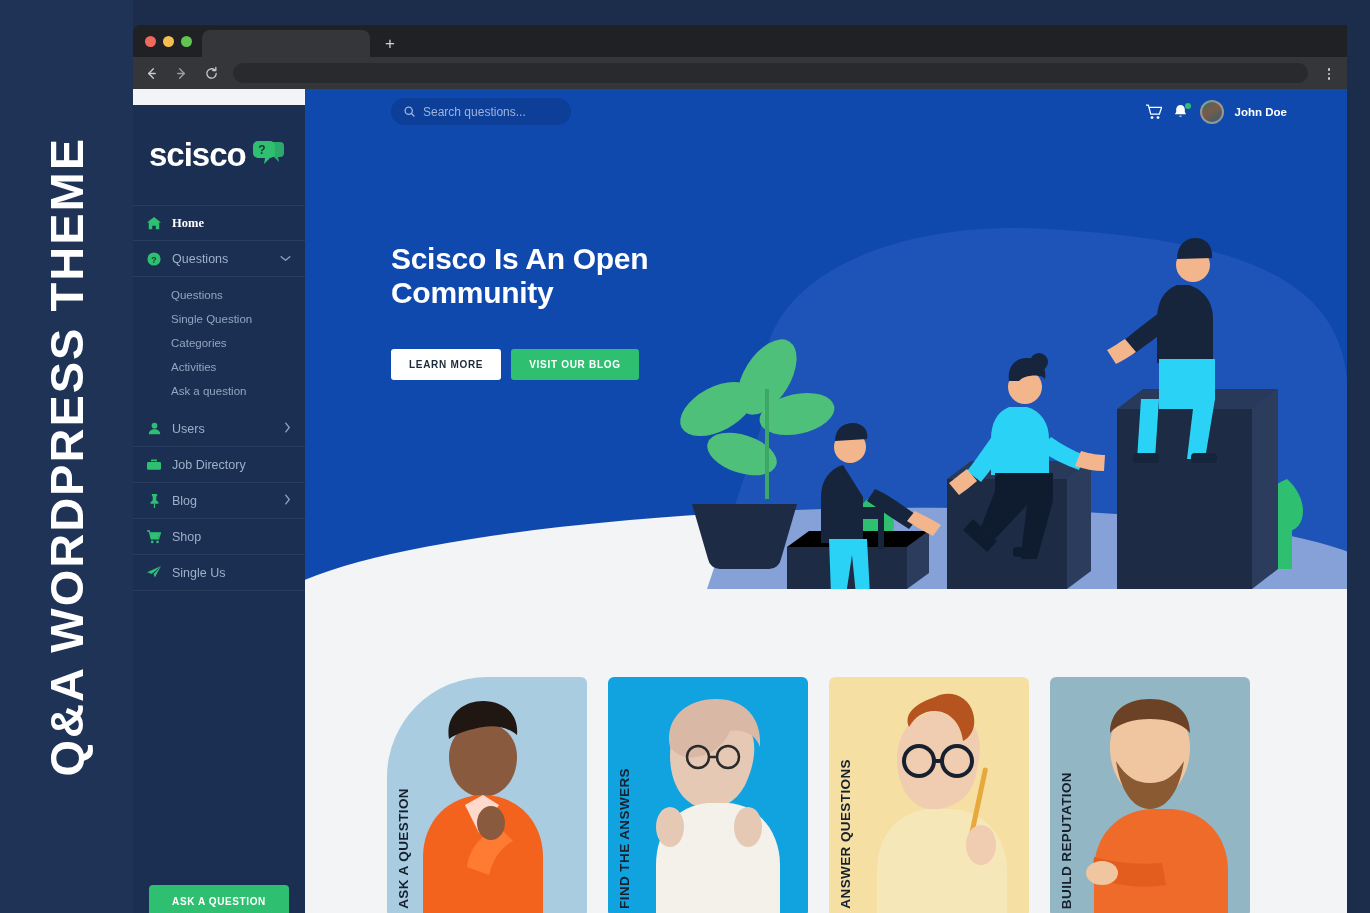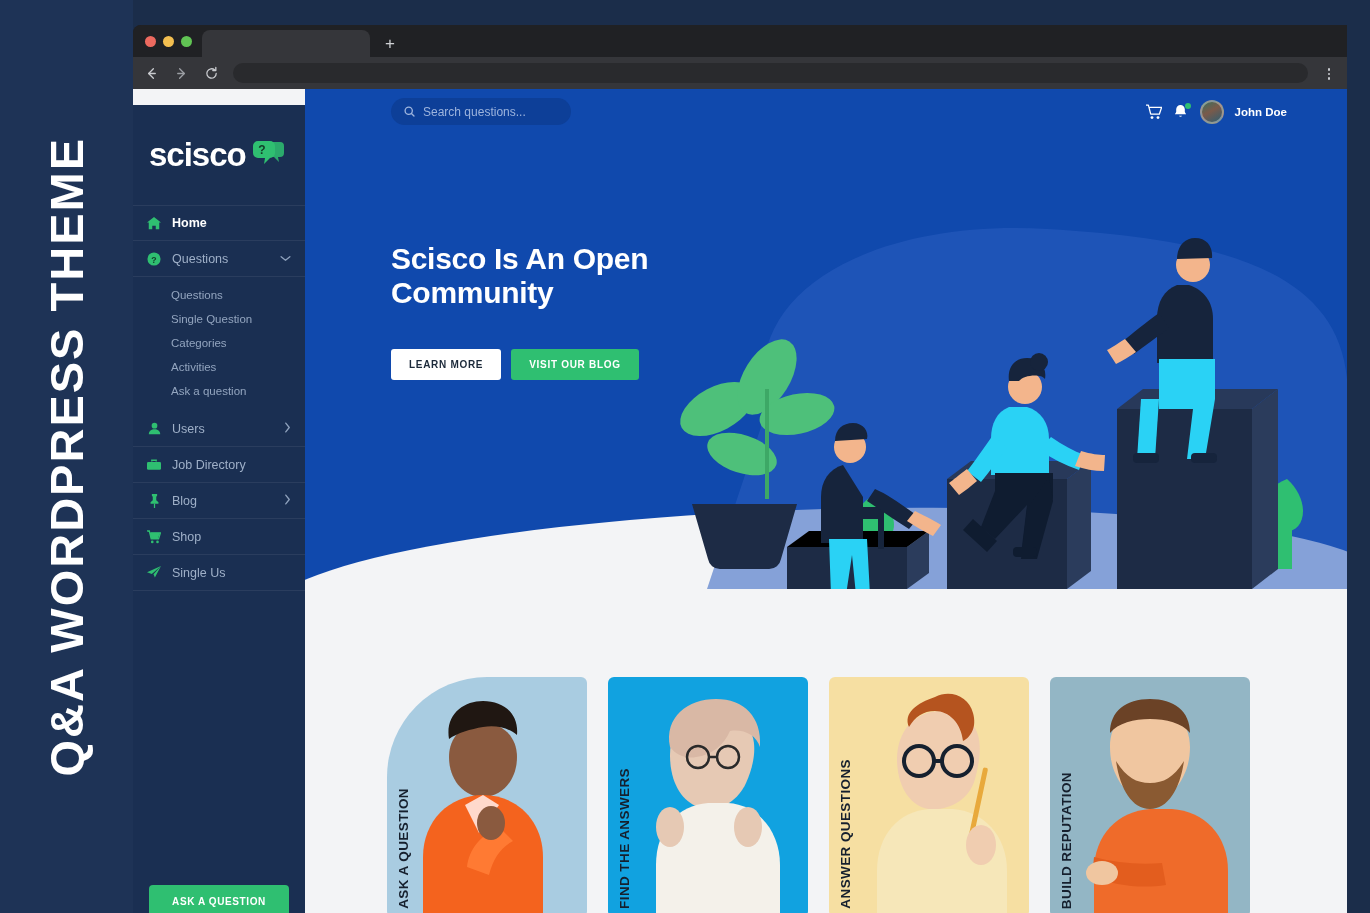--- a/index.html
+++ b/index.html
@@ -93,21 +93,21 @@
   .menu-item {
     display: flex; align-items: center; height: 36px;
     padding: 0 14px; gap: 11px;
     border-bottom: 1px solid rgba(255,255,255,.07);
     cursor: pointer;
   }
   .menu-item:first-child { border-top: 1px solid rgba(255,255,255,.07); }
   .mi-icon { width: 14px; height: 14px; flex: none; color: #2fbf71;
              display: flex; align-items: center; justify-content: center; }
   .mi-label { font-size: 12.5px; color: #9fb0c8; flex: 1; }
-  .menu-item.active .mi-label { color: #fff; font-weight: bold; }
+  .menu-item.active .mi-label { color: #fff; font-weight: bold; font-family: Liberation Serif, serif; }
   .mi-caret { color: #8fa2bd; font-size: 10px; }
 
   .submenu { padding: 6px 0 8px 38px; }
   .sub-item {
     font-size: 11.5px; color: #93a5bf; line-height: 24px; cursor: pointer;
   }
 
   .ask-btn {
     position: absolute; left: 16px; bottom: 12px;
     width: 140px; height: 32px; background: #2fbf71;

